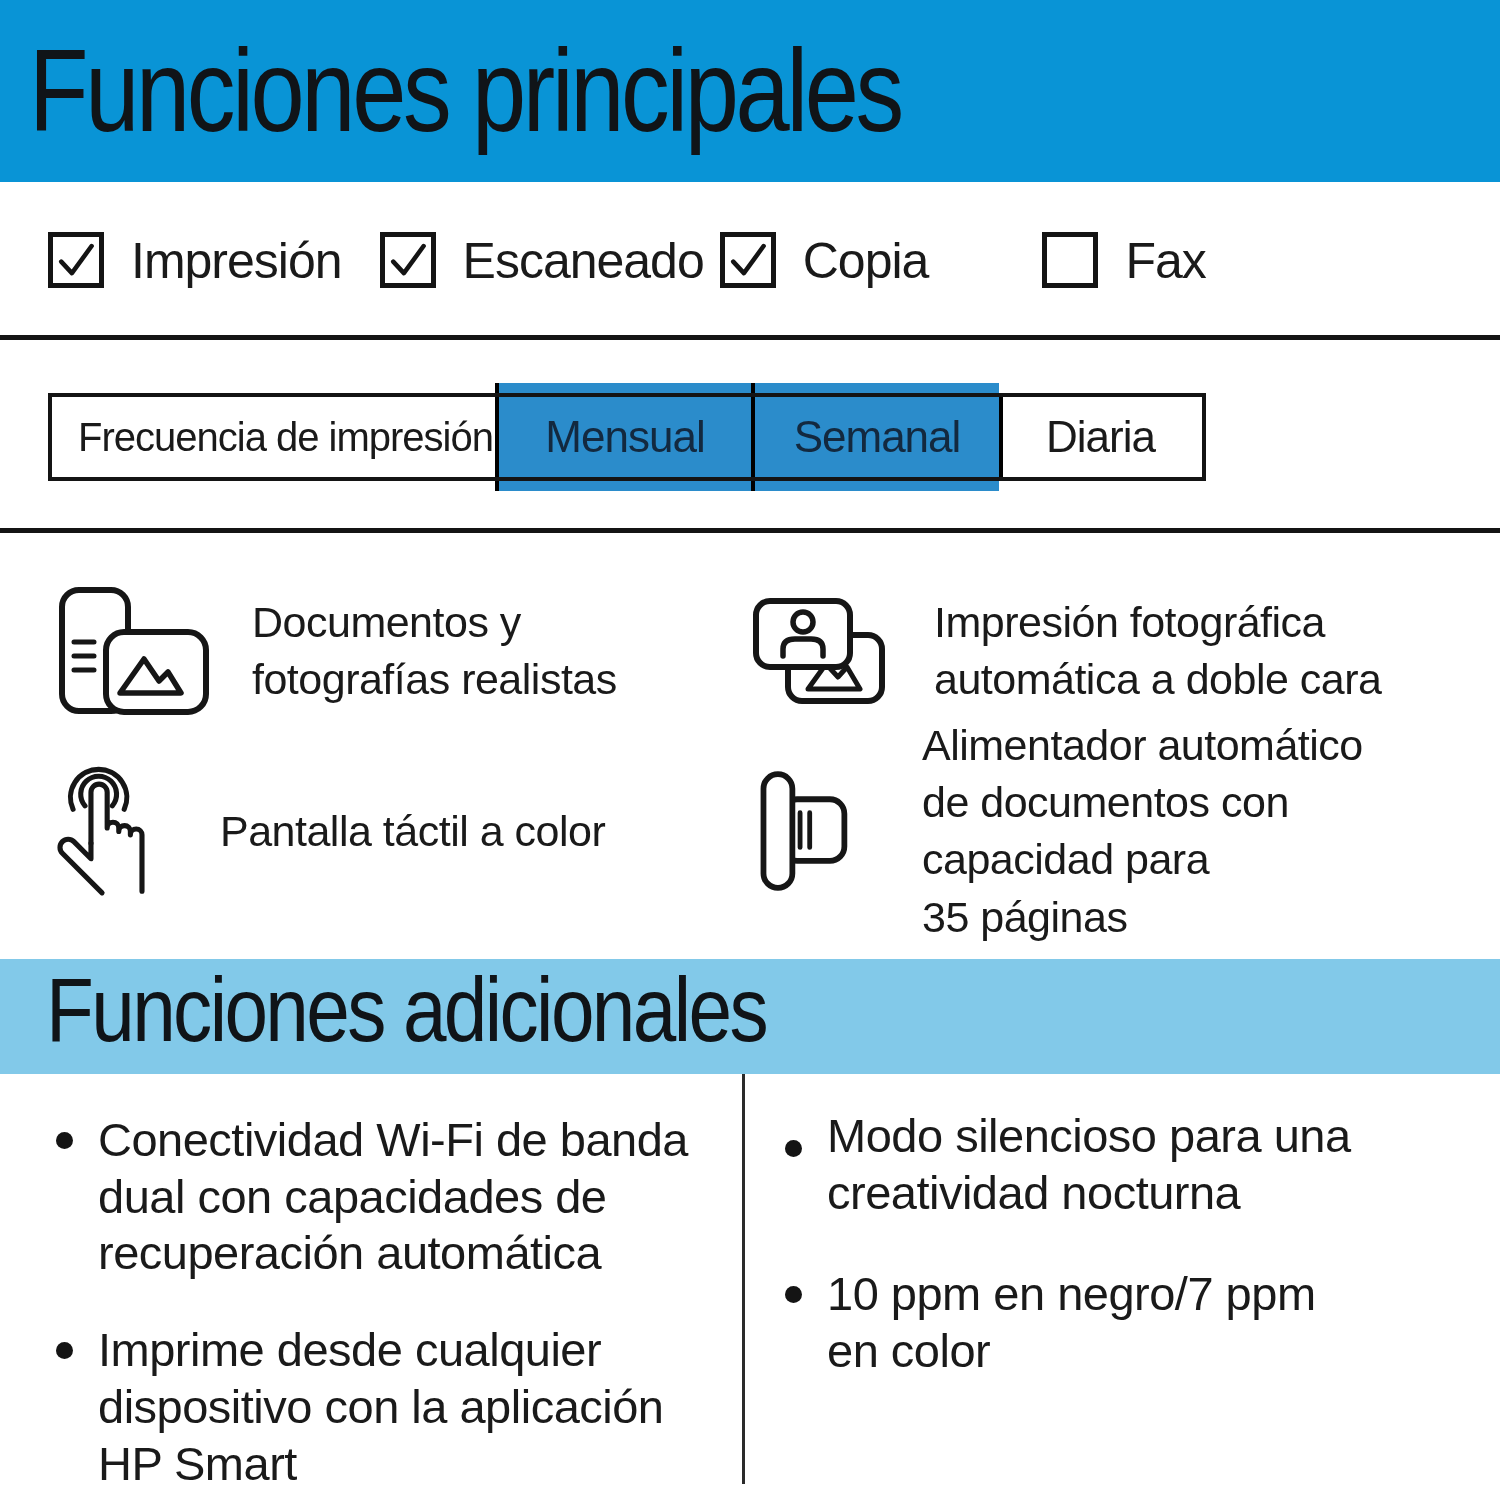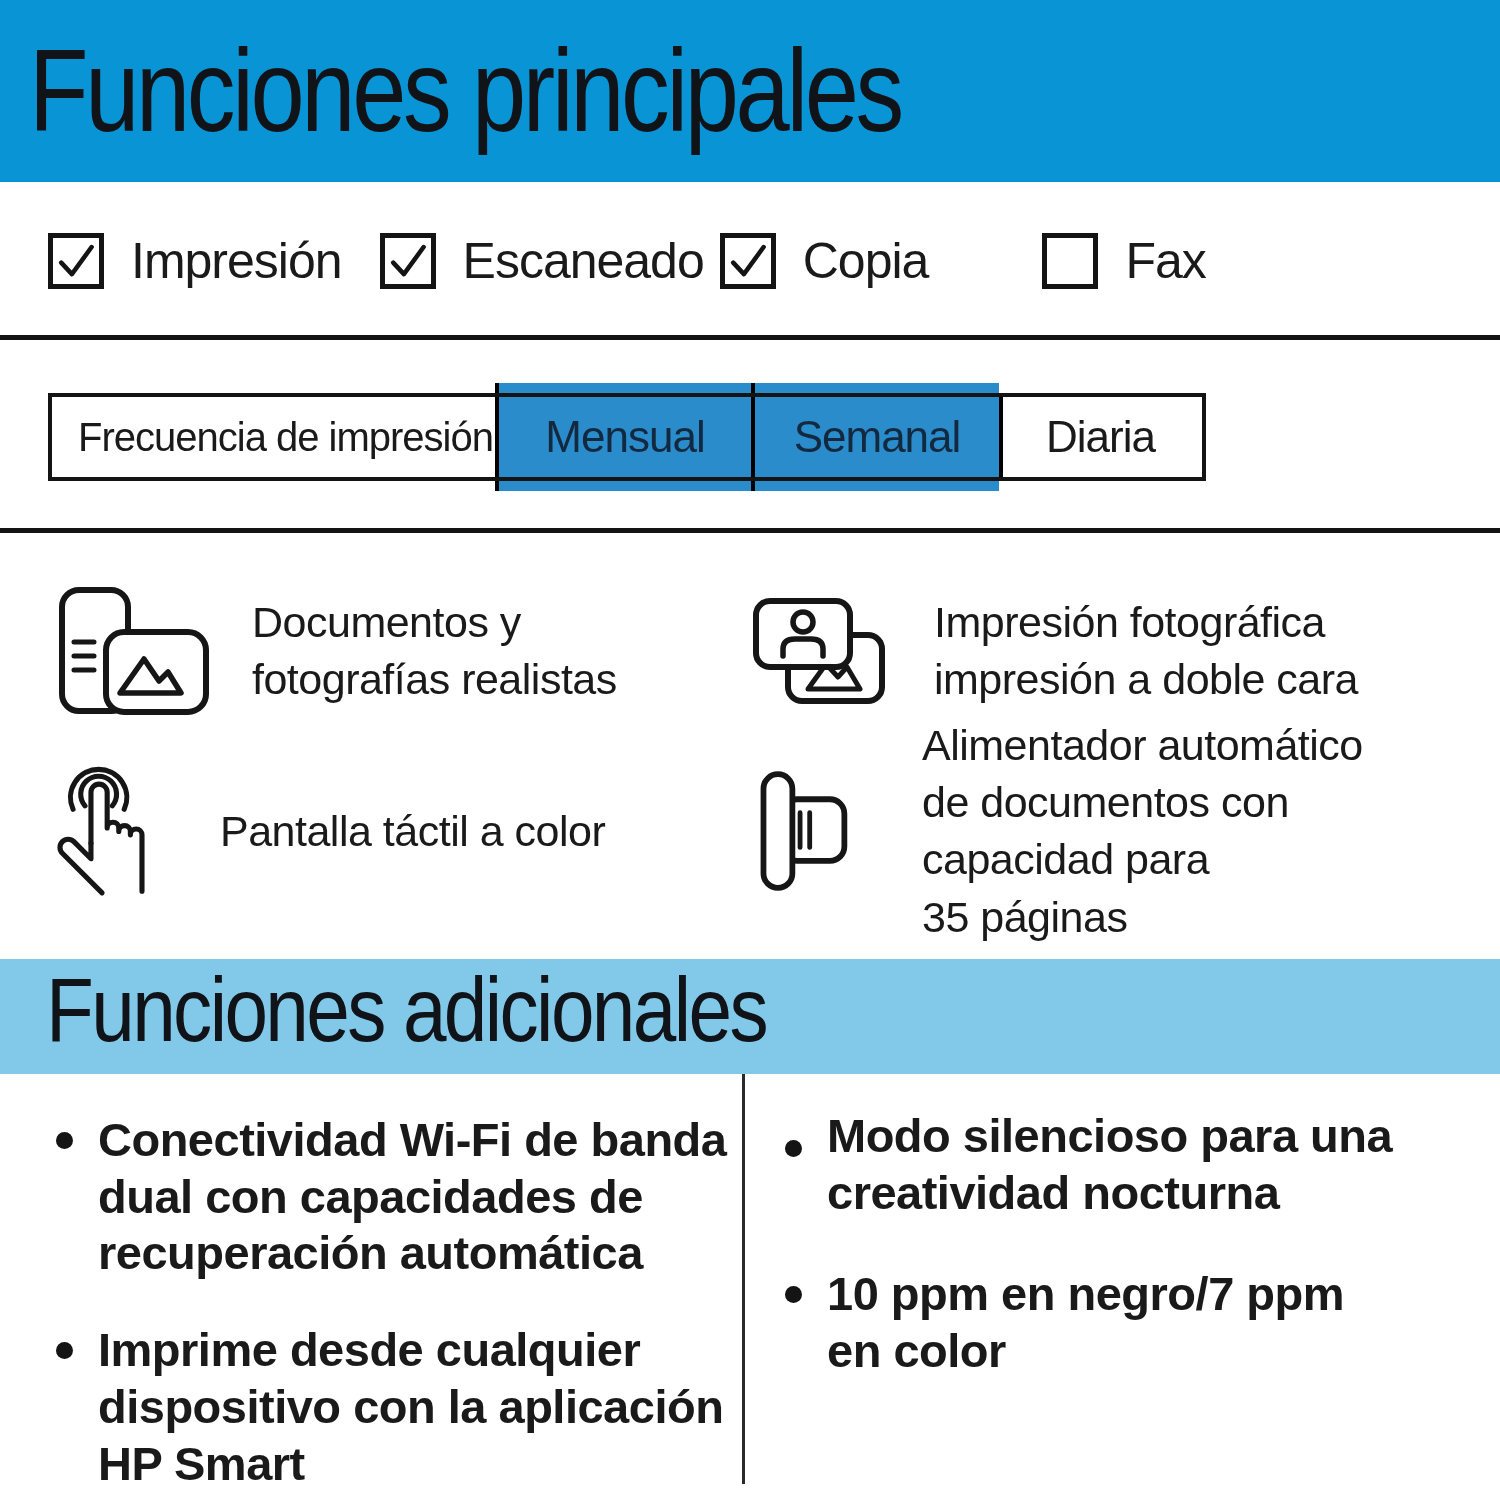--- a/index.html
+++ b/index.html
@@ -21,21 +21,21 @@
   .banner-primary .title{
     font-size:116px;font-weight:400;color:#101418;
     letter-spacing:-4px;white-space:nowrap;
     transform:scaleX(0.84);transform-origin:left center;
   }
   
   .check-row{
     margin:50px 0 0 48px;
     display:flex;align-items:center;height:58px;
   }
-  .check-item{display:flex;align-items:center;}
+  .check-item{display:flex;}
   .check-item .box{
     width:56px;height:56px;box-sizing:border-box;
     border:5px solid #141414;background:#fff;
     display:flex;align-items:center;justify-content:center;
   }
   .check-item .box svg{width:46px;height:46px;overflow:visible;}
   .check-item .lbl{font-size:50px;margin-left:27px;letter-spacing:-1px;}
   .ci-1{margin-left:0;}
   .ci-2{margin-left:38px;}
   .ci-3{margin-left:16px;}
@@ -108,21 +108,21 @@
     padding:38px 0 0 56px;
   }
   .col-right{flex:1;padding:34px 0 0 40px;}
   .bullet{display:flex;margin-bottom:40px;}
   .bullet .dot{
     flex:none;width:17px;height:17px;border-radius:50%;
     background:#141414;margin-top:20px;
   }
   .bullet .btext{
     font-size:47px;line-height:1.21;letter-spacing:-0.5px;
-    white-space:pre-line;margin-left:25px;font-weight:bold;
+    white-space:pre-line;margin-left:25px;
   }
   .col-right .bullet{margin-bottom:45px;}
   .col-right .bullet.b-0 .dot{margin-top:32px;}
 </style>
 </head>
 <body style="--banner-blue: #0994d6; --button-blue: #2b8ccb; --banner-light: #82c9e9;">
 
 <div class="banner-primary">
   <div class="title">Funciones principales</div>
 </div>
@@ -192,21 +192,21 @@
     <span class="ficon">
       <svg width="142" height="112" viewBox="0 0 142 112" stroke-width="6">
         <rect x="38" y="40" width="94" height="66" rx="14"></rect>
         <path d="M58,94 L76,69 L88,82 L97,72 L110,94 Z" stroke-width="5"></path>
         <rect class="wfill" x="6" y="6" width="94" height="66" rx="14"></rect>
         <circle cx="53" cy="27" r="10" stroke-width="5.5"></circle>
         <path d="M33,61 L33,54 Q33,44 45,44 L61,44 Q73,44 73,54 L73,61" stroke-width="5.5"></path>
       </svg>
     </span>
     <span class="ftext">Impresión fotográfica
-impresión a doble cara</span>
+automática a doble cara</span>
   </div>
 
   <div class="feature">
     <span class="ficon">
       <svg width="128" height="152" viewBox="0 0 150 155" stroke-width="6">
         <path d="M27,52 A33 33 0 1 1 87,52"></path>
         <path d="M41,48 A21 21 0 1 1 73,48"></path>
         <path d="M48,92 L48,32 A9.5 9.5 0 0 1 67,32 L67,74 A6.8 6.8 0 0 1 80.6,74 L80.6,78 A6.8 6.8 0 0 1 94.2,78 L94.2,82 A6.8 6.8 0 0 1 107.8,82 L107.8,148"></path>
         <path d="M48,92 L48,110 L28,90 A9.5 9.5 0 0 0 14.5,103.5 L61,150"></path>
       </svg>

